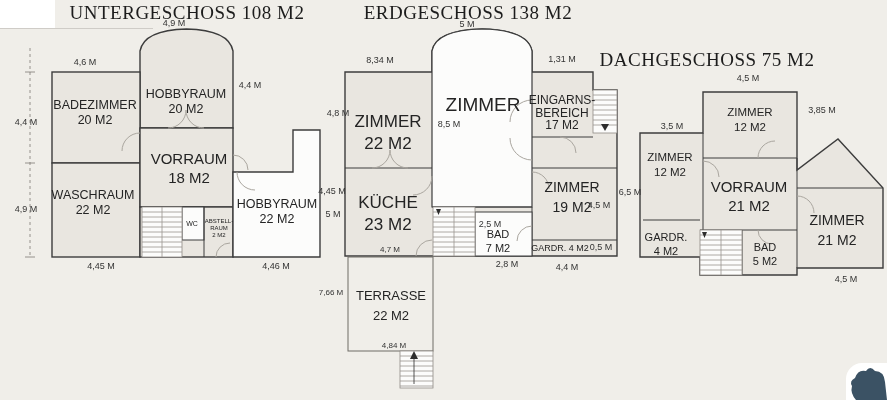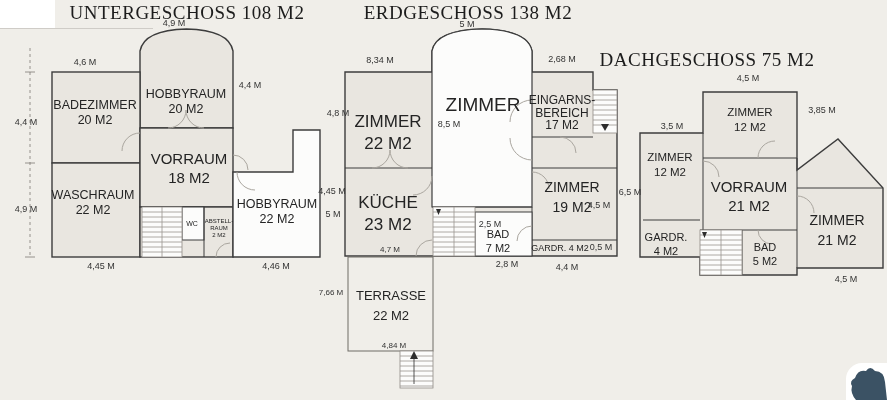--- a/index.html
+++ b/index.html
@@ -207,21 +207,21 @@
 <div class="lbl s7" style="left:192px;top:224px">WC</div>
 <div class="lbl s6" style="left:219px;top:228px">
   <span class="ln">ABSTELL-</span>
   <span class="ln">RAUM</span>
   <span class="ln">2 M2</span>
 </div>
 
 <div class="lbl t" style="left:468px;top:13px">ERDGESCHOSS 138 M2</div>
 <div class="lbl dim" style="left:467px;top:24px">5 M</div>
 <div class="lbl dim" style="left:380px;top:60px">8,34 M</div>
-<div class="lbl dim" style="left:562px;top:59px">2,68 M</div>
+<div class="lbl dim" style="left:562px;top:59px">1,31 M</div>
 <div class="lbl dim" style="left:338px;top:113px">4,8 M</div>
 <div class="lbl dim" style="left:332px;top:191px">4,45 M</div>
 <div class="lbl dim" style="left:333px;top:214px">5 M</div>
 <div class="lbl dim" style="left:449px;top:124px">8,5 M</div>
 <div class="lbl s19" style="left:483px;top:104px">
   <span class="ln">ZIMMER</span>
 </div>
 <div class="lbl s17" style="left:388px;top:133px">
   <span class="ln">ZIMMER</span>
   <span class="ln">22 M2</span>

